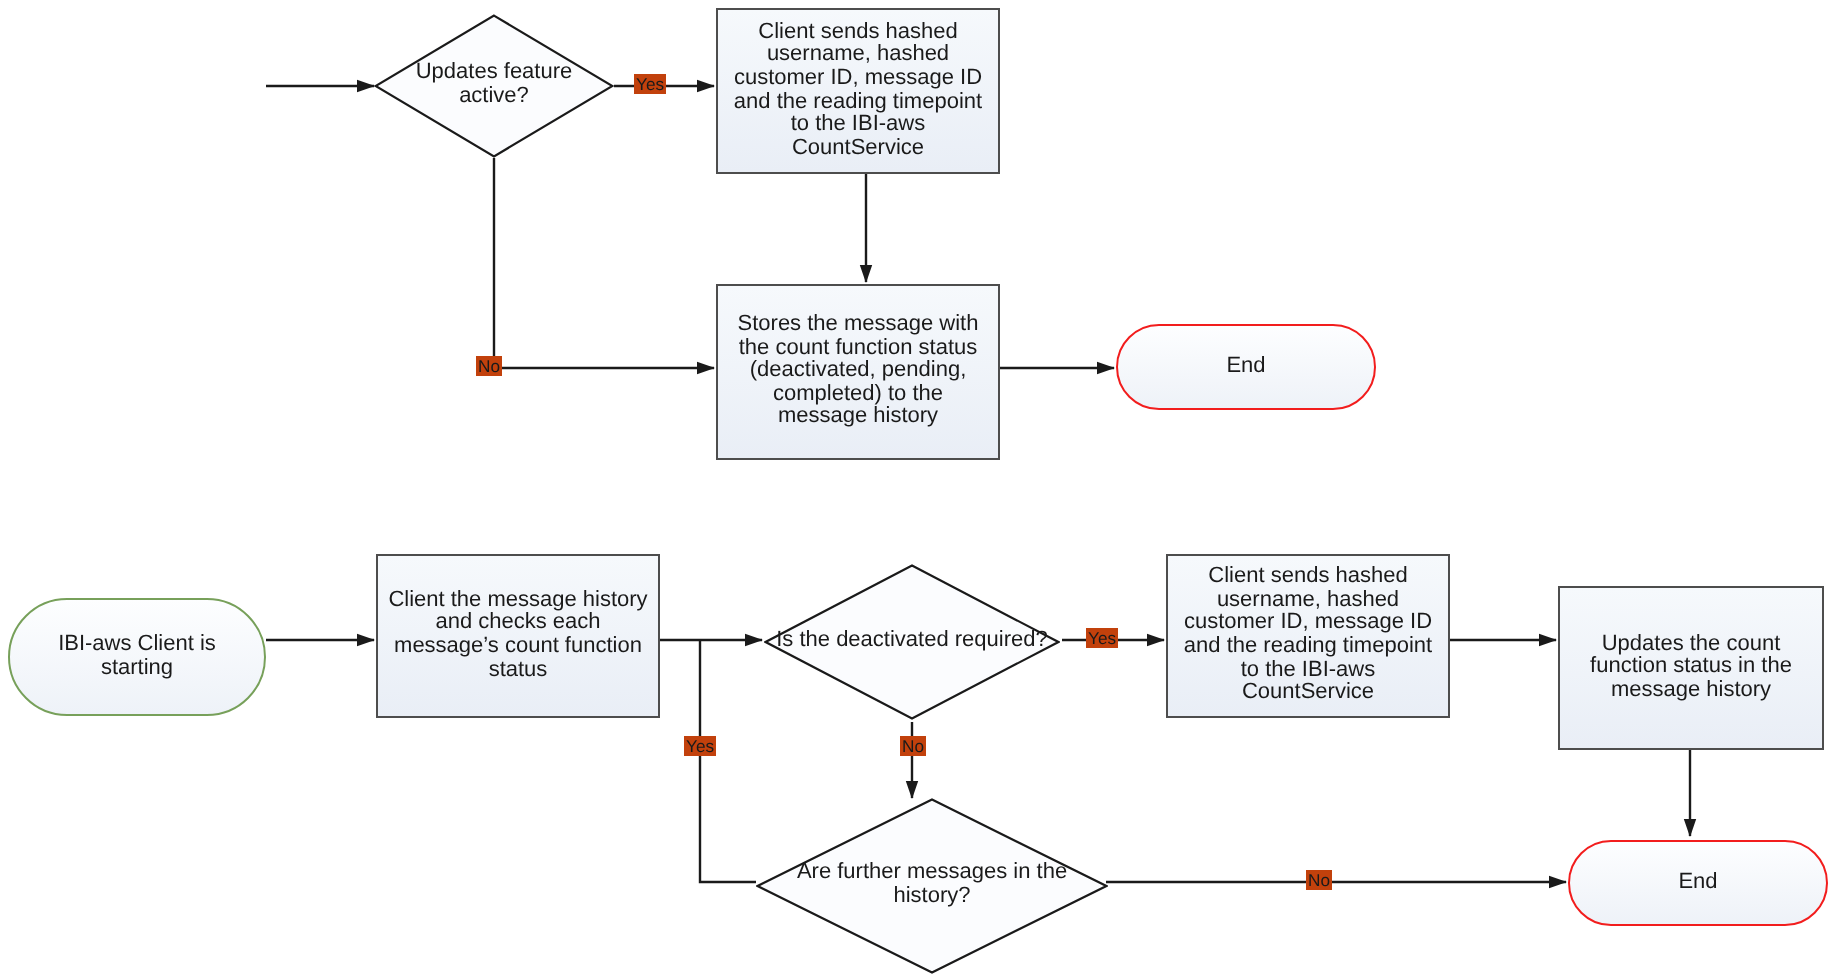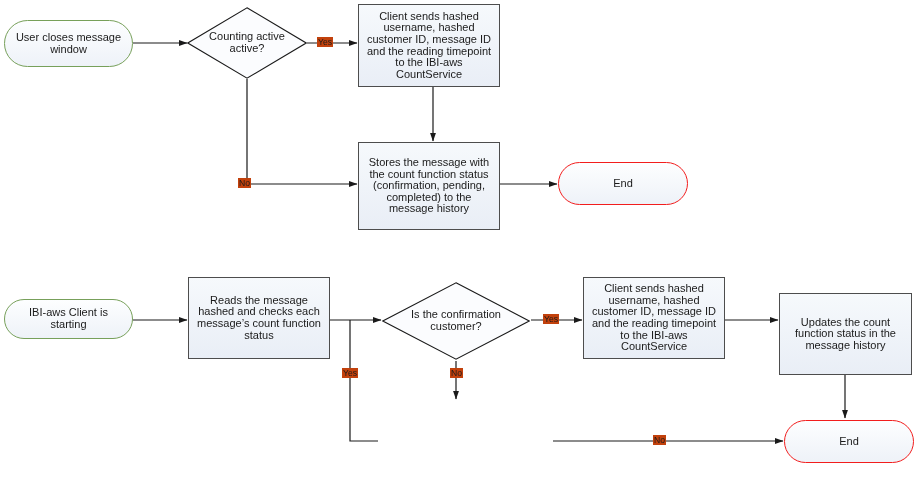--- a/index.html
+++ b/index.html
@@ -115,69 +115,72 @@
 
     <line x1="845" y1="359" x2="845" y2="418" stroke="#1a1a1a" stroke-width="1.2" marker-end="url(#arrow)"></line>
 
     <line x1="456" y1="361" x2="456" y2="399" stroke="#1a1a1a" stroke-width="1.2" marker-end="url(#arrow)"></line>
 
     <polyline points="378,441 350,441 350,320" fill="none" stroke="#1a1a1a" stroke-width="1.2"></polyline>
 
     <line x1="553" y1="441" x2="783" y2="441" stroke="#1a1a1a" stroke-width="1.2" marker-end="url(#arrow)"></line>
   </svg>
 
-  <div class="node terminator" style="left:4px; top:20px; width:129px; height:47px;">
-    <span class="label">User closes message window</span>
-  </div>
 
   <div class="node decision" style="left:187px; top:7px; width:120px; height:72px;">
     <svg class="diamond-svg" viewBox="0 0 120 72" preserveAspectRatio="none">
       <polygon points="60,0.8 119.2,36 60,71.2 0.8,36" fill="#fbfcfe" stroke="#1a1a1a" stroke-width="1.1"></polygon>
     </svg>
-    <span class="label">Counting active active?</span>
+    <span class="label">Updates feature active?</span>
   </div>
 
   <div class="node process" style="left:358px; top:4px; width:142px; height:83px;">
     <span class="label">Client sends hashed username, hashed customer ID, message ID and the reading timepoint to the IBI-aws CountService</span>
   </div>
 
   <div class="node process" style="left:358px; top:142px; width:142px; height:88px;">
-    <span class="label">Stores the message with the count function status (confirmation, pending, completed) to the message history</span>
+    <span class="label">Stores the message with the count function status (deactivated, pending, completed) to the message history</span>
   </div>
 
   <div class="node terminator-end" style="left:558px; top:162px; width:130px; height:43px;">
     <span class="label">End</span>
   </div>
 
   <div class="edge-label" style="left:317px; top:37px;">Yes</div>
   <div class="edge-label" style="left:238px; top:178px;">No</div>
 
-  <div class="node terminator" style="left:4px; top:299px; width:129px; height:40px;">
+  <div class="node terminator" style="left:4px; top:299px; width:129px; height:59px;">
     <span class="label">IBI-aws Client is starting</span>
   </div>
 
   <div class="node process" style="left:188px; top:277px; width:142px; height:82px;">
-    <span class="label">Reads the message hashed and checks each message’s count function status</span>
+    <span class="label">Client the message history and checks each message’s count function status</span>
   </div>
 
   <div class="node decision" style="left:382px; top:282px; width:148px; height:78px;">
     <svg class="diamond-svg" viewBox="0 0 148 78" preserveAspectRatio="none">
       <polygon points="74,0.8 147.2,39 74,77.2 0.8,39" fill="#fbfcfe" stroke="#1a1a1a" stroke-width="1.1"></polygon>
     </svg>
-    <span class="label">Is the confirmation customer?</span>
+    <span class="label">Is the deactivated required?</span>
   </div>
 
   <div class="node process" style="left:583px; top:277px; width:142px; height:82px;">
     <span class="label">Client sends hashed username, hashed customer ID, message ID and the reading timepoint to the IBI-aws CountService</span>
   </div>
 
   <div class="node process" style="left:779px; top:277px; width:133px; height:82px;margin-top:16px;">
     <span class="label">Updates the count function status in the message history</span>
   </div>
 
+  <div class="node decision" style="left:378px; top:399px; width:176px; height:88px;">
+    <svg class="diamond-svg" viewBox="0 0 176 88" preserveAspectRatio="none">
+      <polygon points="88,0.8 175.2,44 88,87.2 0.8,44" fill="#fbfcfe" stroke="#1a1a1a" stroke-width="1.1"></polygon>
+    </svg>
+    <span class="label" style="width:180px;">Are further messages in the history?</span>
+  </div>
 
   <div class="node terminator-end" style="left:784px; top:420px; width:130px; height:43px;">
     <span class="label">End</span>
   </div>
 
   <div class="edge-label" style="left:342px; top:368px;">Yes</div>
   <div class="edge-label" style="left:450px; top:368px;">No</div>
   <div class="edge-label" style="left:543px; top:314px;">Yes</div>
   <div class="edge-label" style="left:653px; top:435px;">No</div>
 

